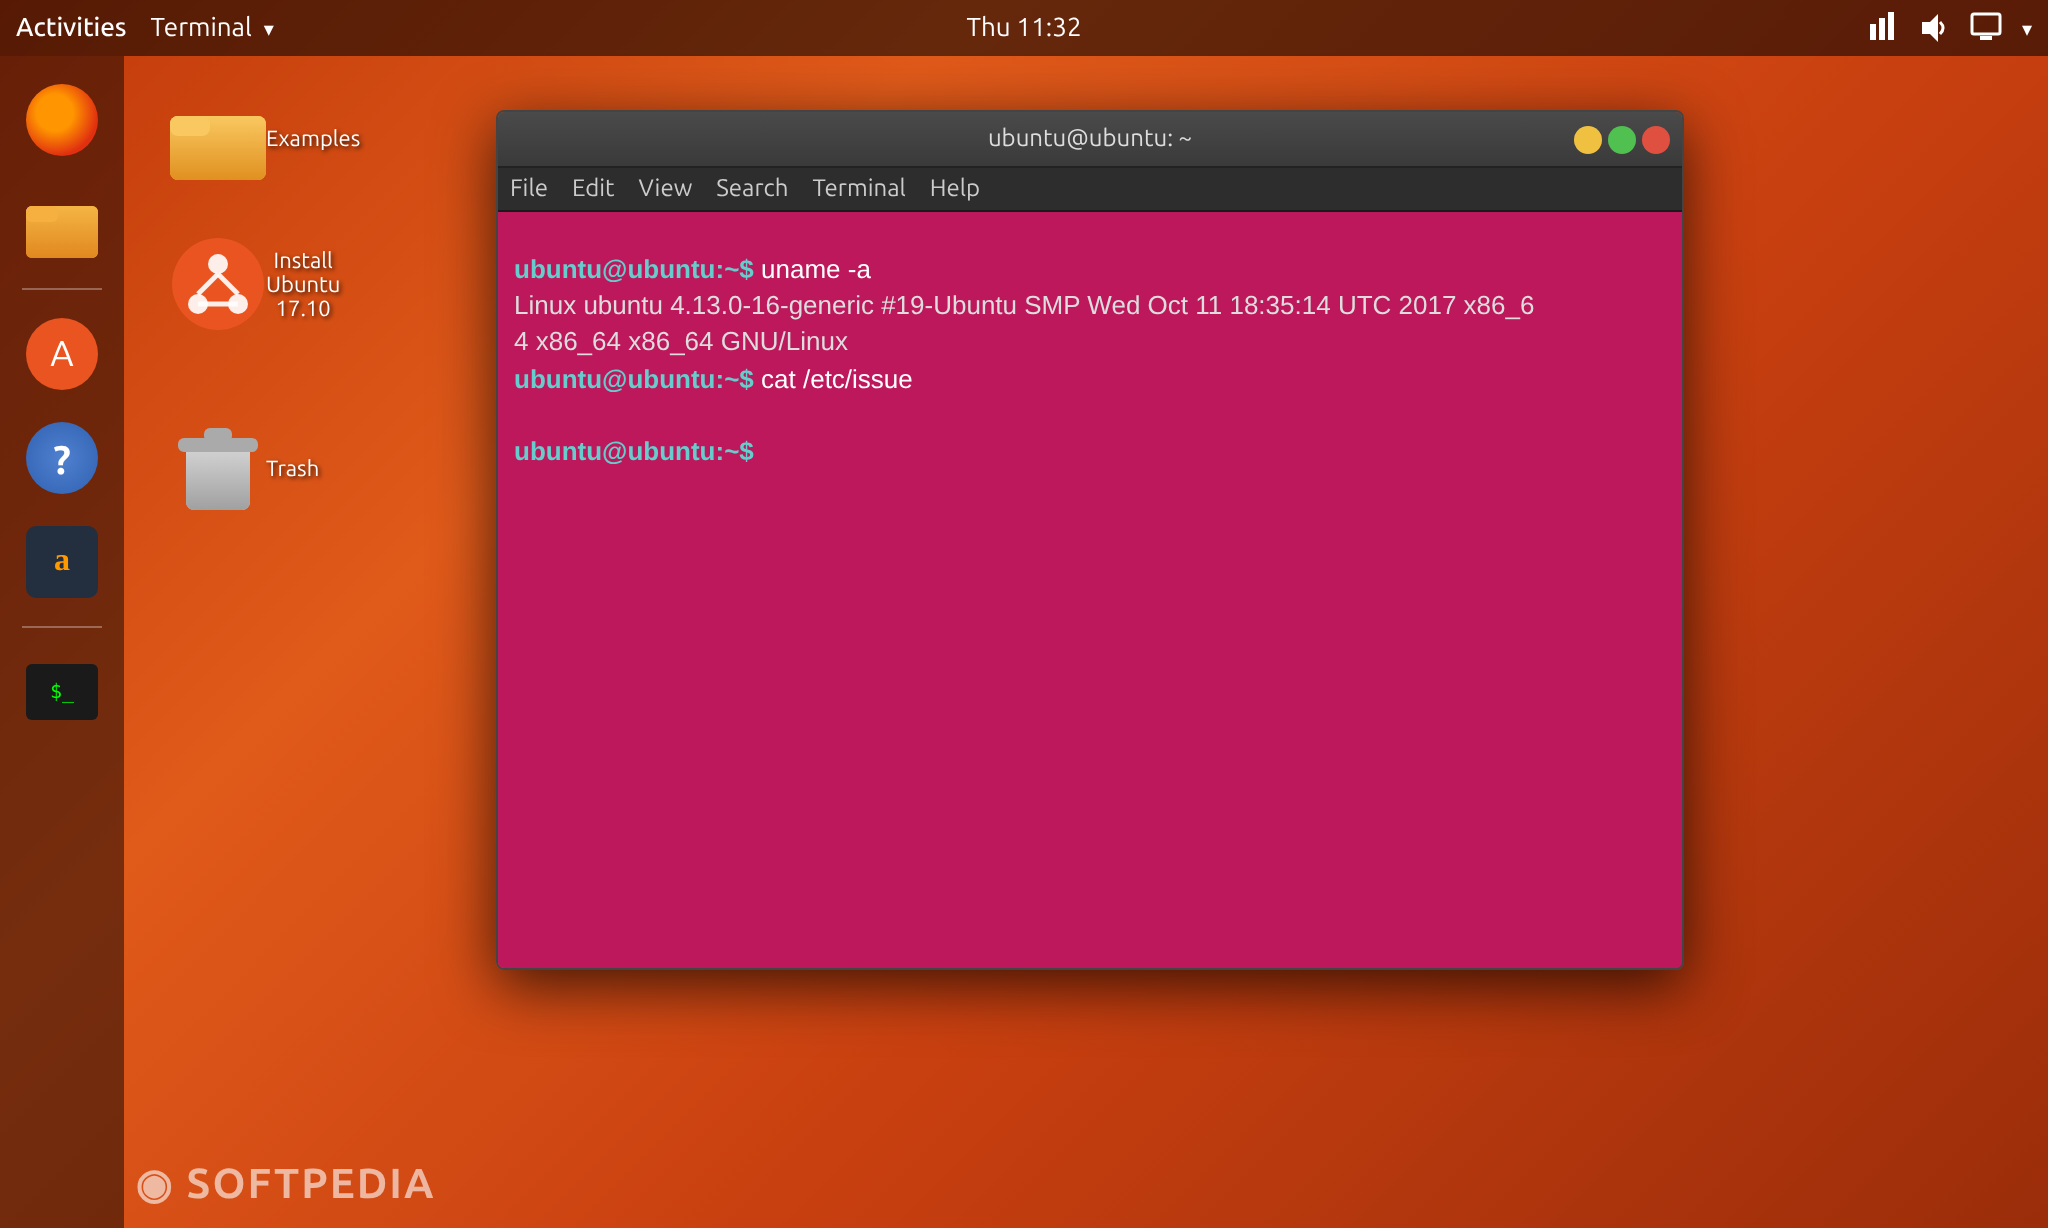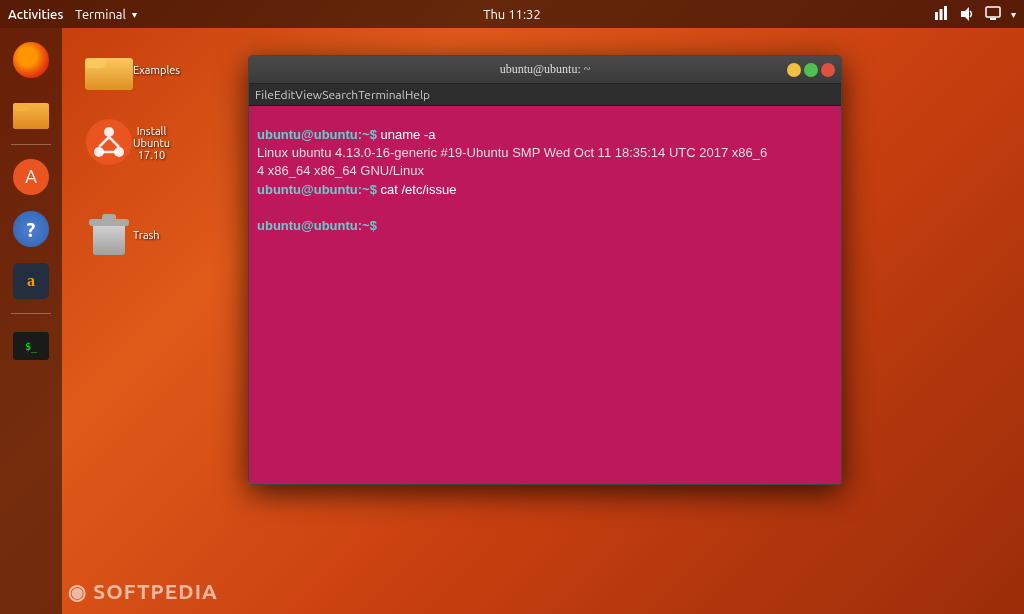--- a/index.html
+++ b/index.html
@@ -145,21 +145,20 @@
     }
     .terminal-titlebar {
       width: 100%;
       height: 28px;
       background: linear-gradient(180deg, #4a4a4a 0%, #3a3a3a 100%);
       display: flex;
       align-items: center;
       justify-content: center;
       position: relative;
       border-bottom: 1px solid #222;
-      font-family: Liberation Serif, serif;
     }
     .terminal-title {
       color: #ddd;
       font-size: 12px;
     }
     .terminal-controls {
       position: absolute;
       right: 6px;
       display: flex;
       gap: 3px;
@@ -179,21 +178,21 @@
     .term-btn-max { background: #50c050; }
     .term-btn-close { background: #e05040; }
 
     .terminal-menubar {
       width: 100%;
       height: 22px;
       background: #2d2d2d;
       display: flex;
       align-items: center;
       padding: 0 6px;
-      gap: 0;
+      gap: 12px;
       border-bottom: 1px solid #1a1a1a;
     }
     .terminal-menubar span {
       color: #ccc;
       font-size: 12px;
       cursor: pointer;
     }
 
     .terminal-body {
       width: 100%;

